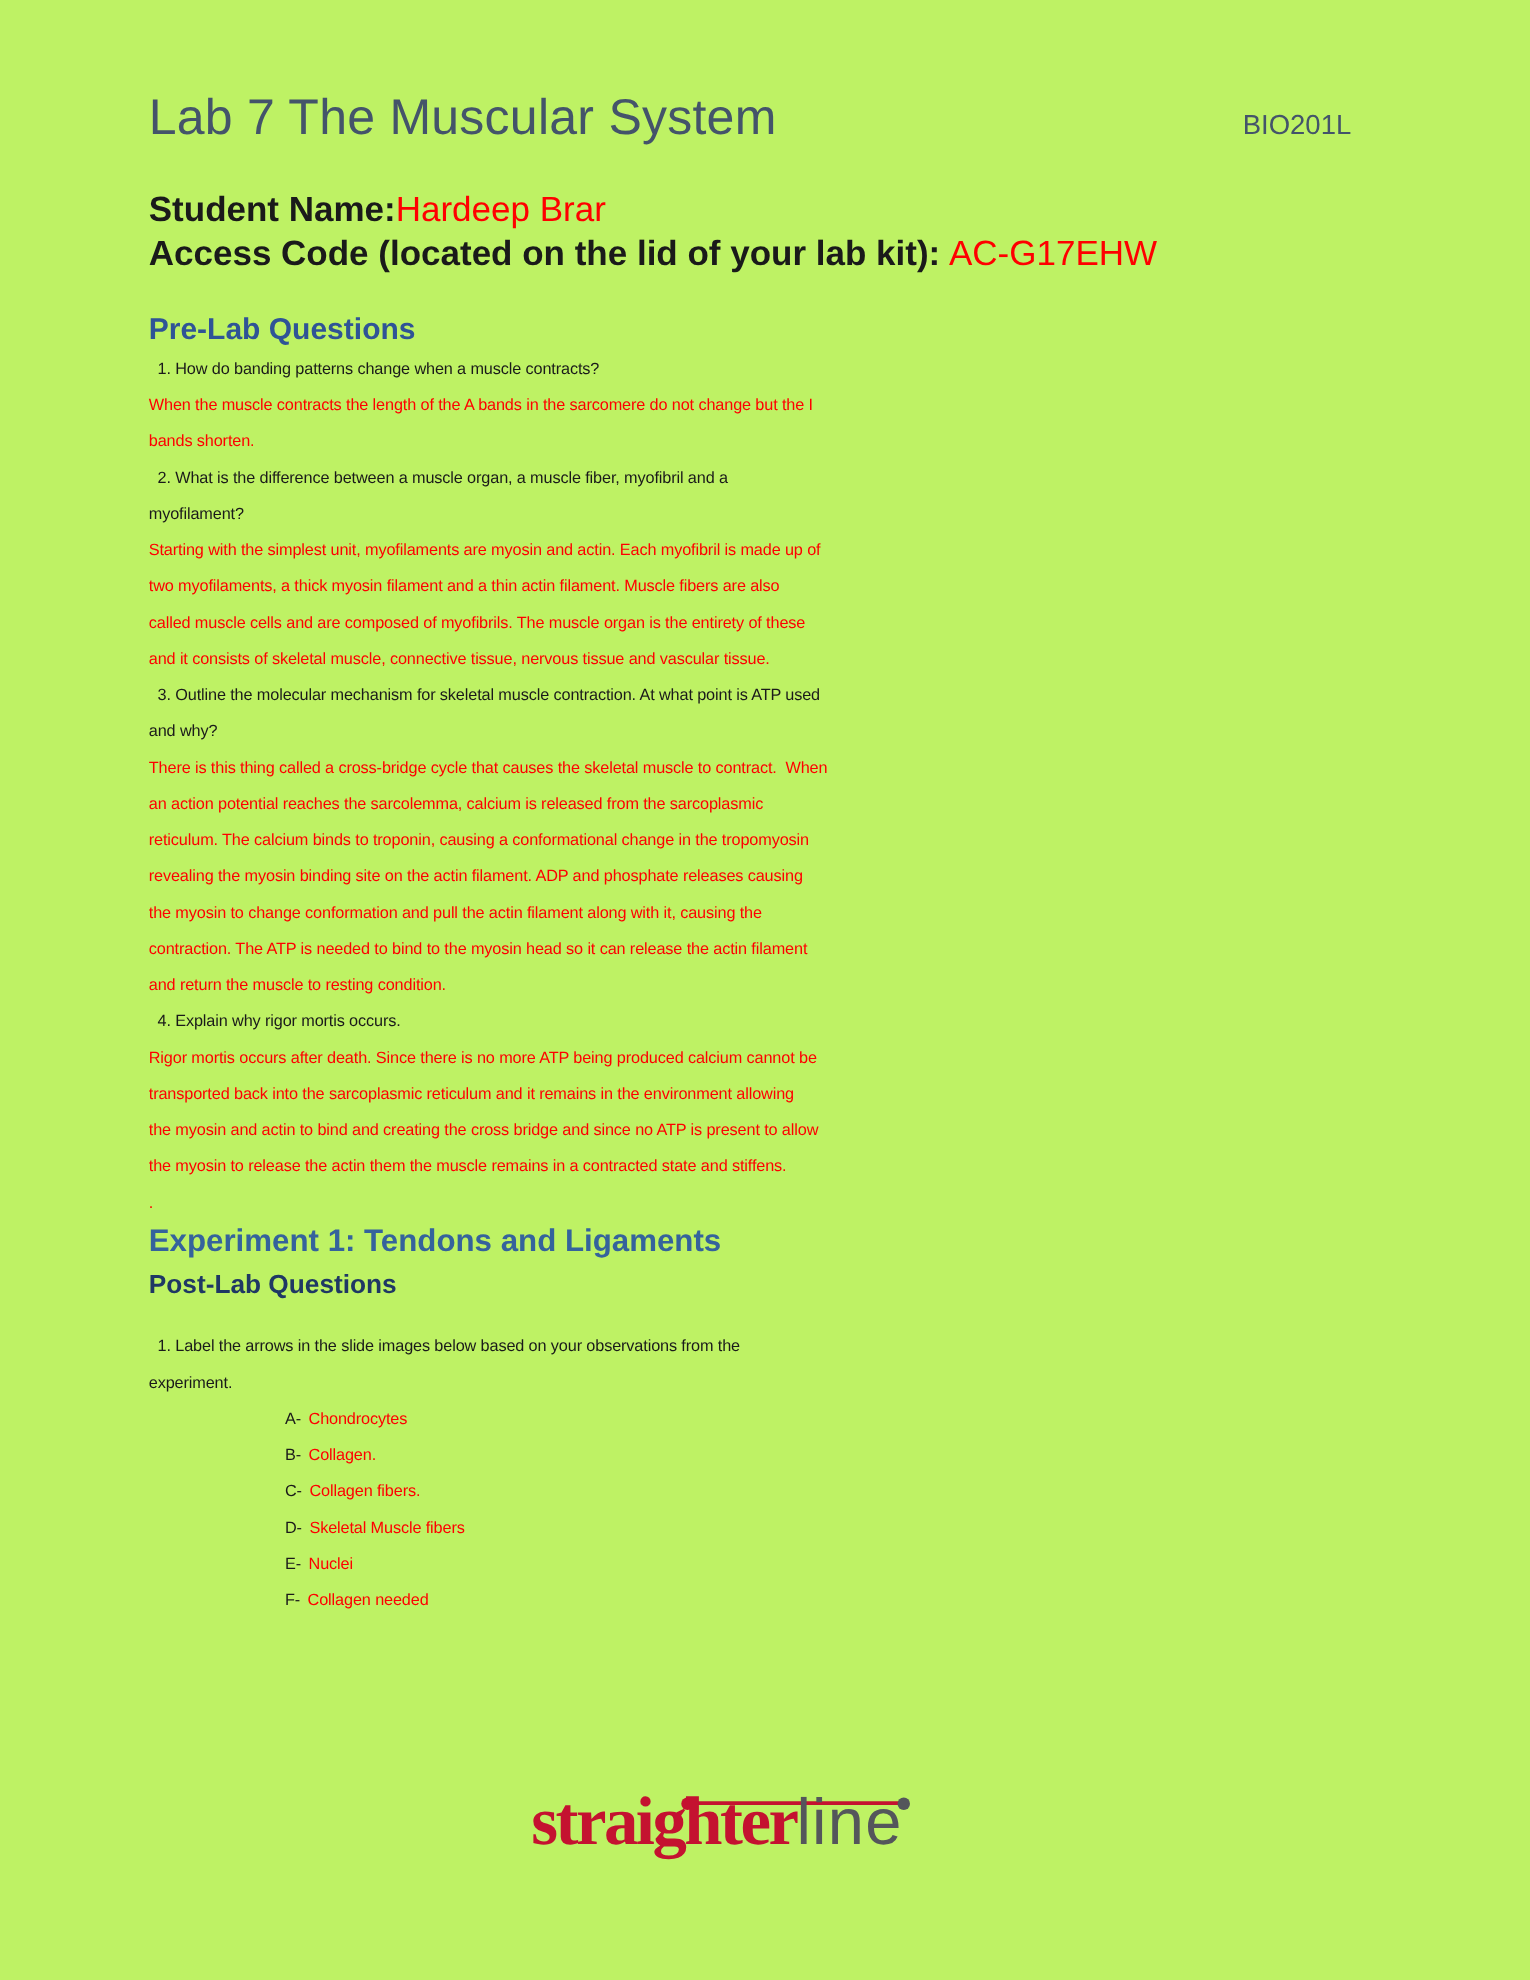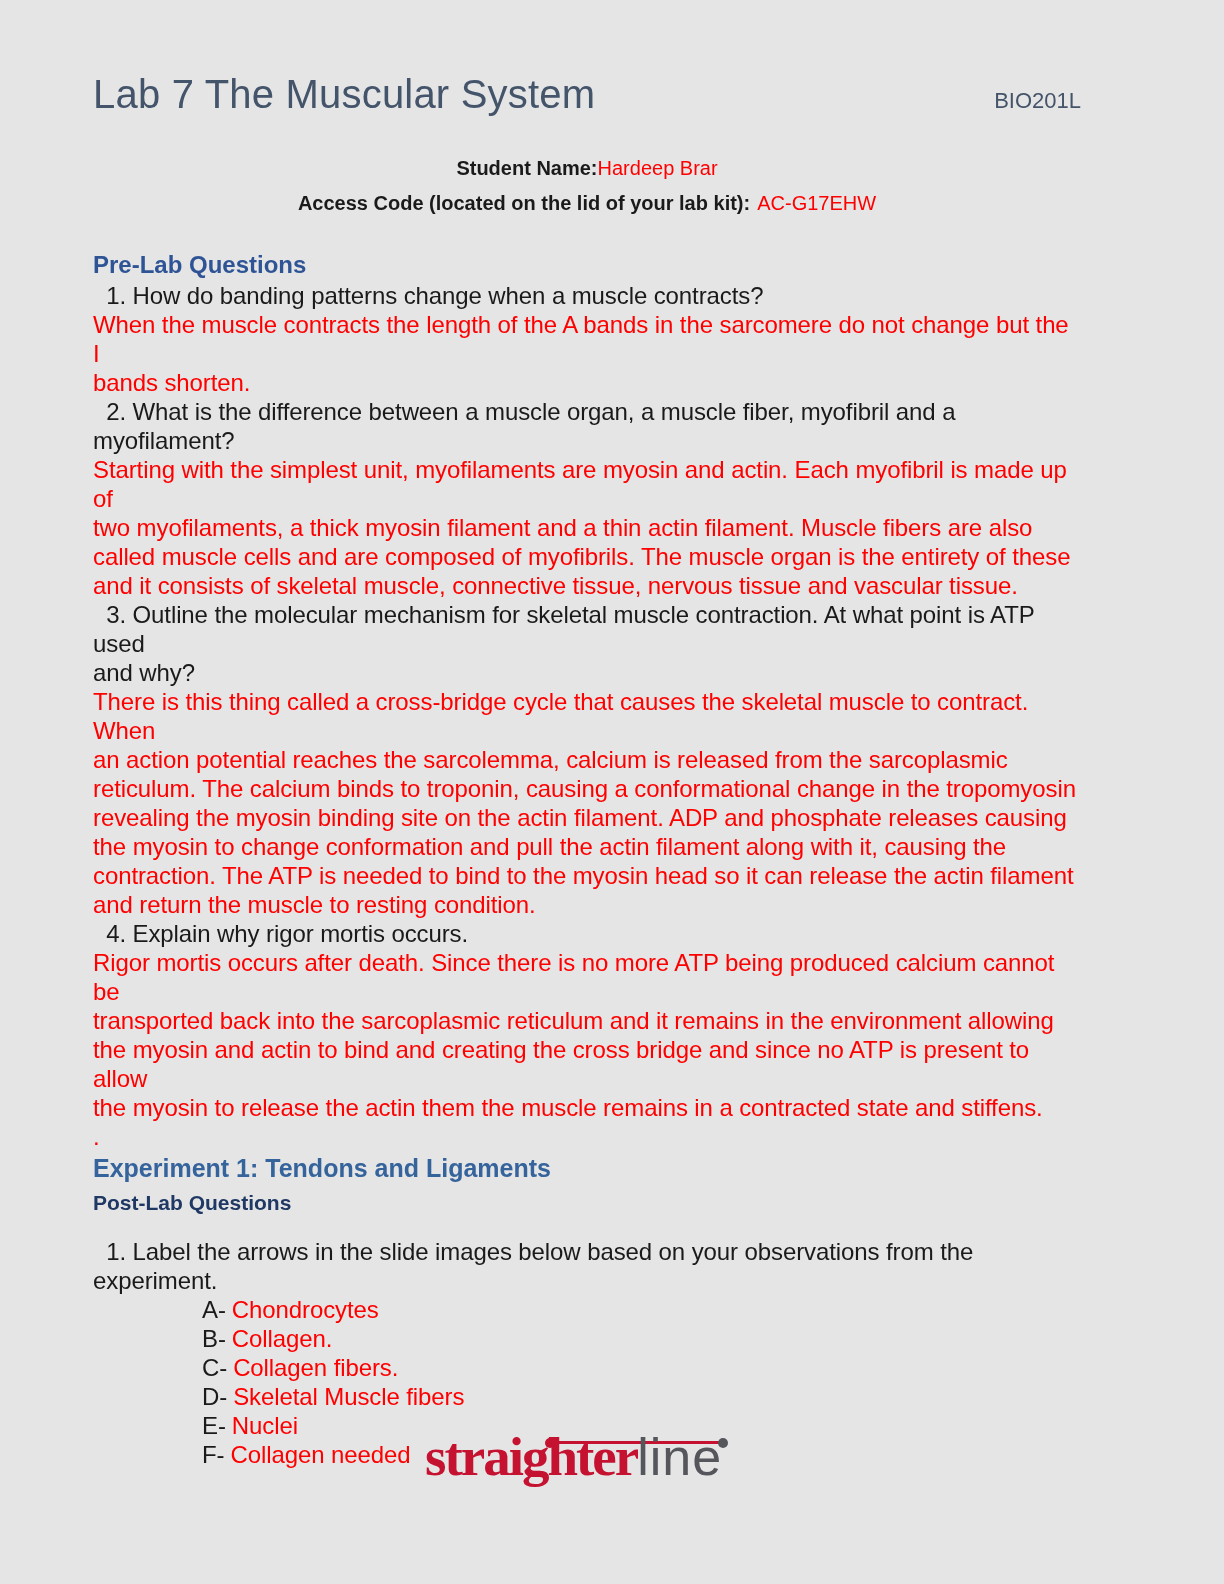--- a/index.html
+++ b/index.html
@@ -1,42 +1,42 @@
 <!DOCTYPE html>
 <html><head>
 <meta charset="utf-8">
 <style>
   html, body { margin: 0; padding: 0; background: #ffffff; }
   .page {
     position: relative;
     width: 1224px;
     height: 1584px;
-    background: #e5e5e5;
+    background: #bef264;
     font-family: "Liberation Sans", sans-serif;
     color: #1a1a1a;
     box-sizing: border-box;
-    padding: 70px 143px 0 93px;
+    padding: 70px 143px 0 119px;
     overflow: hidden;
   }
   h1, h2, h3, p { margin: 0; padding: 0; }
 
   .title-row { display: flex; justify-content: space-between; align-items: baseline; line-height: 48px; }
   .doc-title { font-size: 40px; font-weight: 400; color: #44546A; letter-spacing: 0.2px; }
   .course-code { font-size: 22px; font-weight: 400; color: #44546A; margin-left: 43px; }
 
   .meta { margin-top: 26px; }
-  .meta-line { font-size: 20px; line-height: 35px; font-weight: 700; color: #1a1a1a; text-align: center; }
+  .meta-line { font-size: 28px; line-height: 35px; font-weight: 700; color: #1a1a1a; }
   .red-inline { color: #FF0000; font-weight: 400; }
   .sp-before { margin-left: 7px; }
 
   .h-prelab { margin-top: 30px; font-size: 24px; font-weight: 700; color: #2F5496; line-height: 28px; }
 
   .qa { margin-top: 2px; }
   p.q, p.a, p.postlab-q, .label-row {
-    font-size: 24px;
+    font-size: 13px;
     line-height: 29px;
     letter-spacing: -0.1px;
     white-space: pre-wrap;
   }
   p.q { color: #1a1a1a; }
   p.a { color: #FF0000; }
 
   .h-exp { margin-top: 2px; font-size: 25px; font-weight: 700; color: #35639C; line-height: 30px; }
   .h-postlab { margin-top: 8px; font-size: 21px; font-weight: 700; color: #1F3864; line-height: 24px; }
   p.postlab-q { margin-top: 22px; color: #1a1a1a; }

